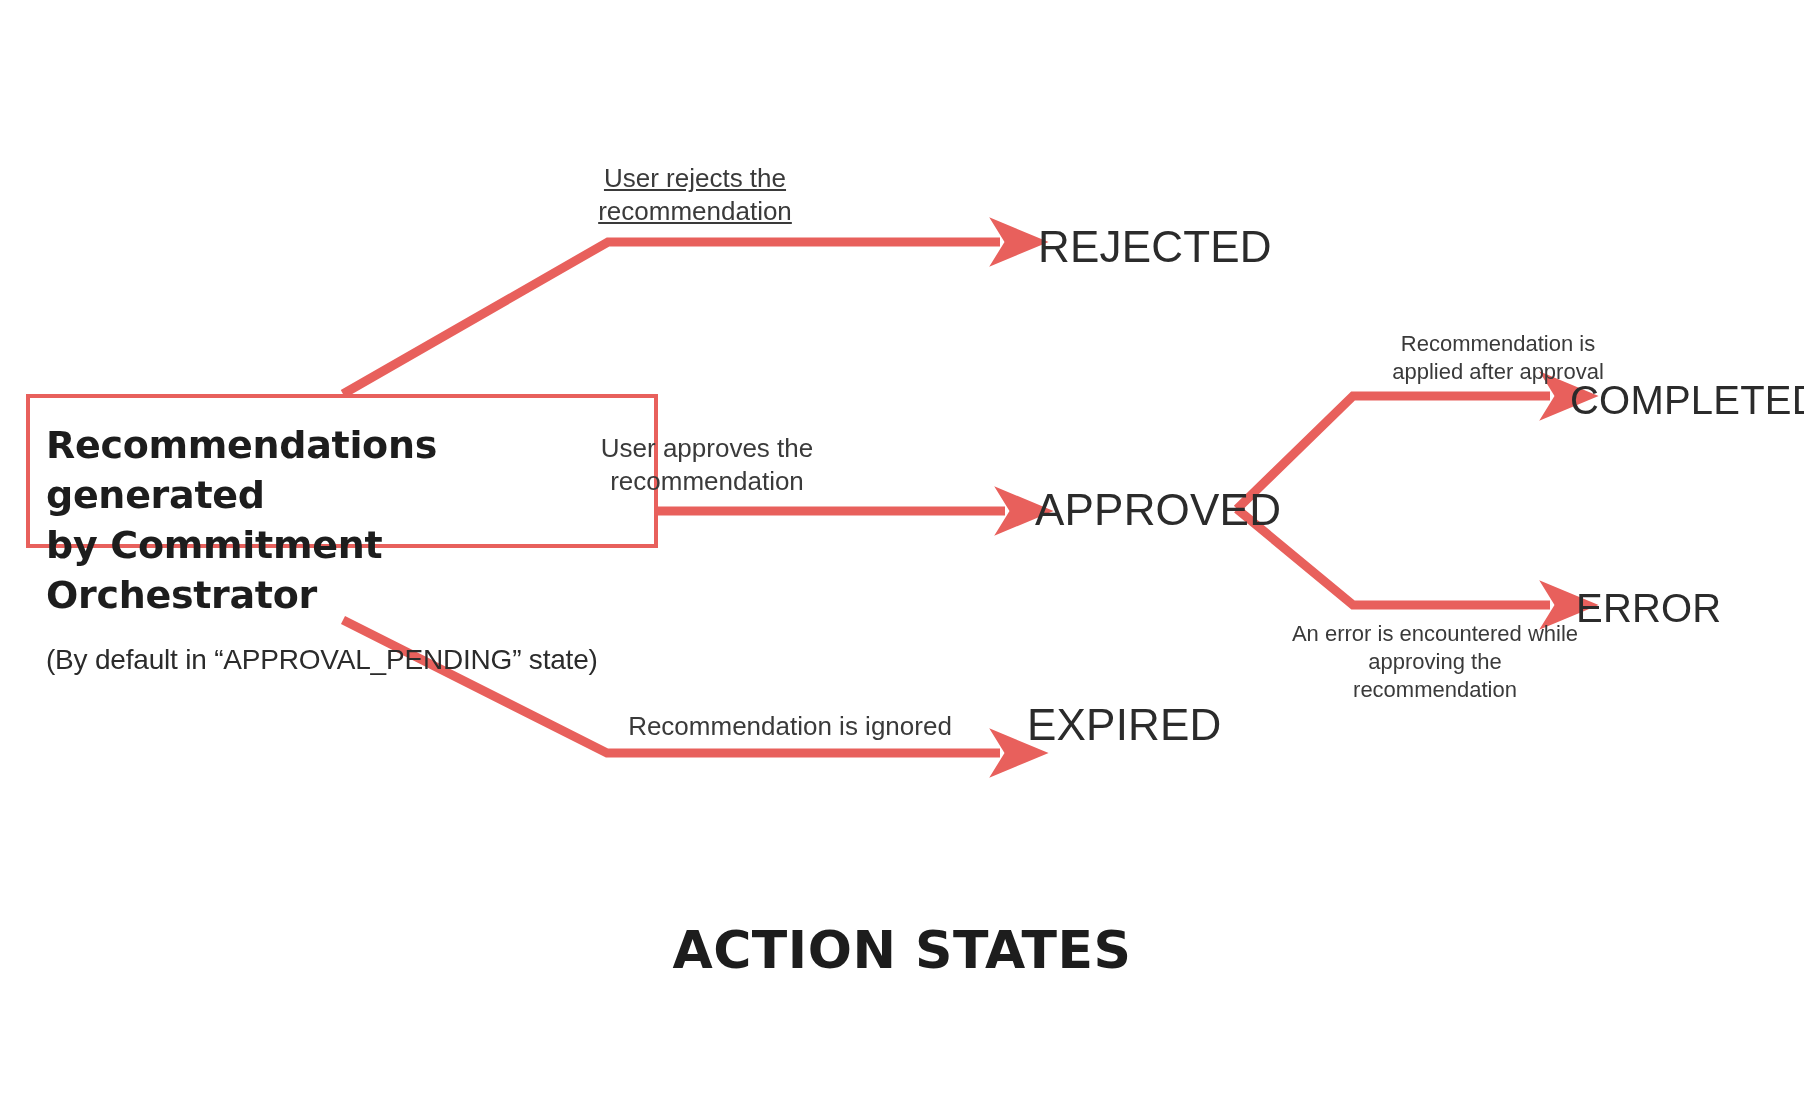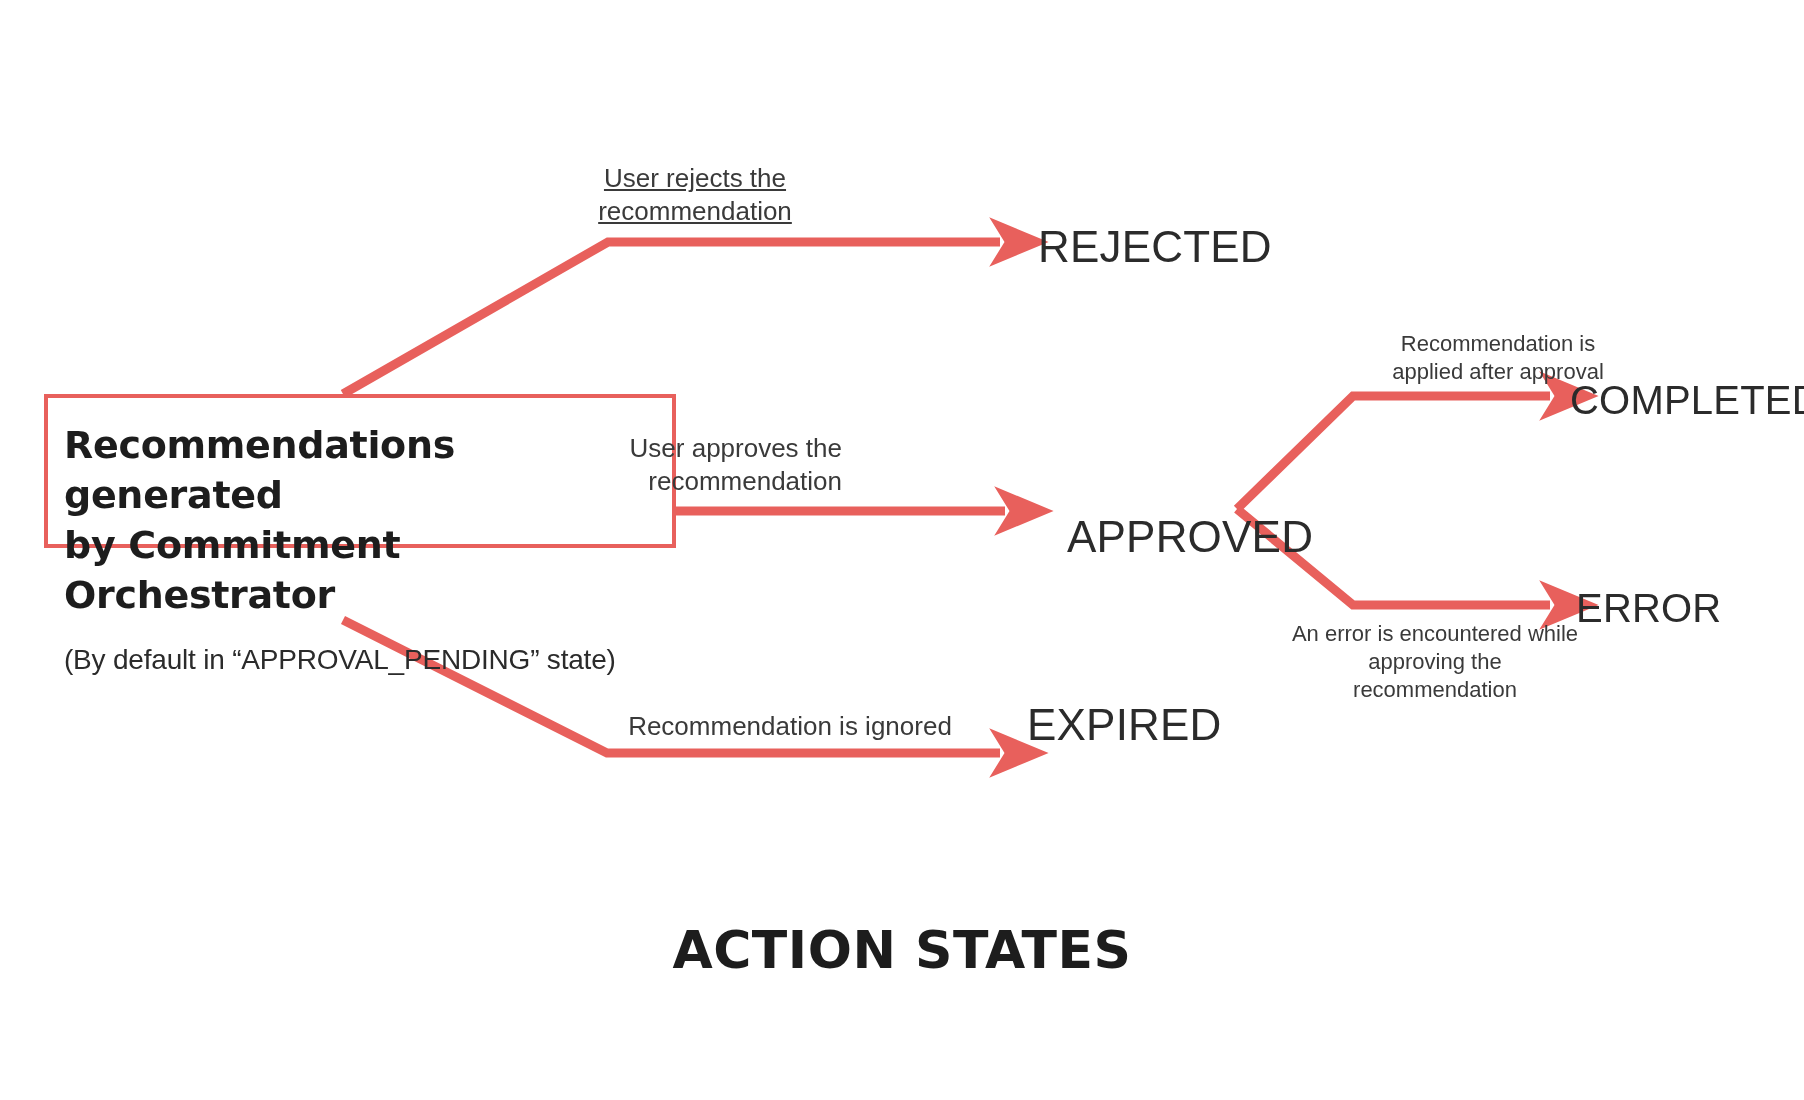--- a/index.html
+++ b/index.html
@@ -23,21 +23,21 @@
     position: absolute;
     left: 0;
     top: 0;
     width: 1804px;
     height: 1100px;
   }
 
   
   .source-box {
     position: absolute;
-    left: 44px;
+    left: 26px;
     top: 394px;
     width: 632px;
     height: 154px;
     box-sizing: border-box;
     border: 4px solid #e8605c;
     background: #ffffff;
     padding: 22px 16px 0 16px;
   }
   .source-title {
     font-family: "DejaVu Sans", sans-serif;
@@ -123,34 +123,34 @@
     <div class="source-title">
       <div>Recommendations generated</div>
       <div>by Commitment Orchestrator</div>
     </div>
     <div class="source-sub">(By default in “APPROVAL_PENDING” state)</div>
   </div>
 
   <div class="edge-label edge-lg" style="left:560px; top:162px; width:270px;text-decoration:underline;">User rejects the
 recommendation</div>
 
-  <div class="edge-label edge-lg" style="left:572px; top:432px; width:270px;text-align:right;">User approves the
+  <div class="edge-label edge-lg" style="left:572px; top:432px; width:270px;">User approves the
 recommendation</div>
 
   <div class="edge-label edge-lg" style="left:600px; top:710px; width:380px;">Recommendation is ignored</div>
 
   <div class="edge-label edge-sm" style="left:1378px; top:330px; width:240px;">Recommendation is
 applied after approval</div>
 
   <div class="edge-label edge-sm" style="left:1290px; top:620px; width:290px;">An error is encountered while
 approving the recommendation</div>
 
   <div class="state-label state-lg" style="left:1038px; top:222px;">REJECTED</div>
 
-  <div class="state-label state-lg" style="left:1035px; top:512px;margin-left:32px;">APPROVED</div>
+  <div class="state-label state-lg" style="left:1035px; top:485px;">APPROVED</div>
 
   <div class="state-label state-lg" style="left:1027px; top:700px;">EXPIRED</div>
 
   <div class="state-label state-md" style="left:1570px; top:378px;">COMPLETED</div>
 
   <div class="state-label state-md" style="left:1576px; top:586px;">ERROR</div>
 
   <div class="diagram-title">ACTION STATES</div>
 
 </div>

